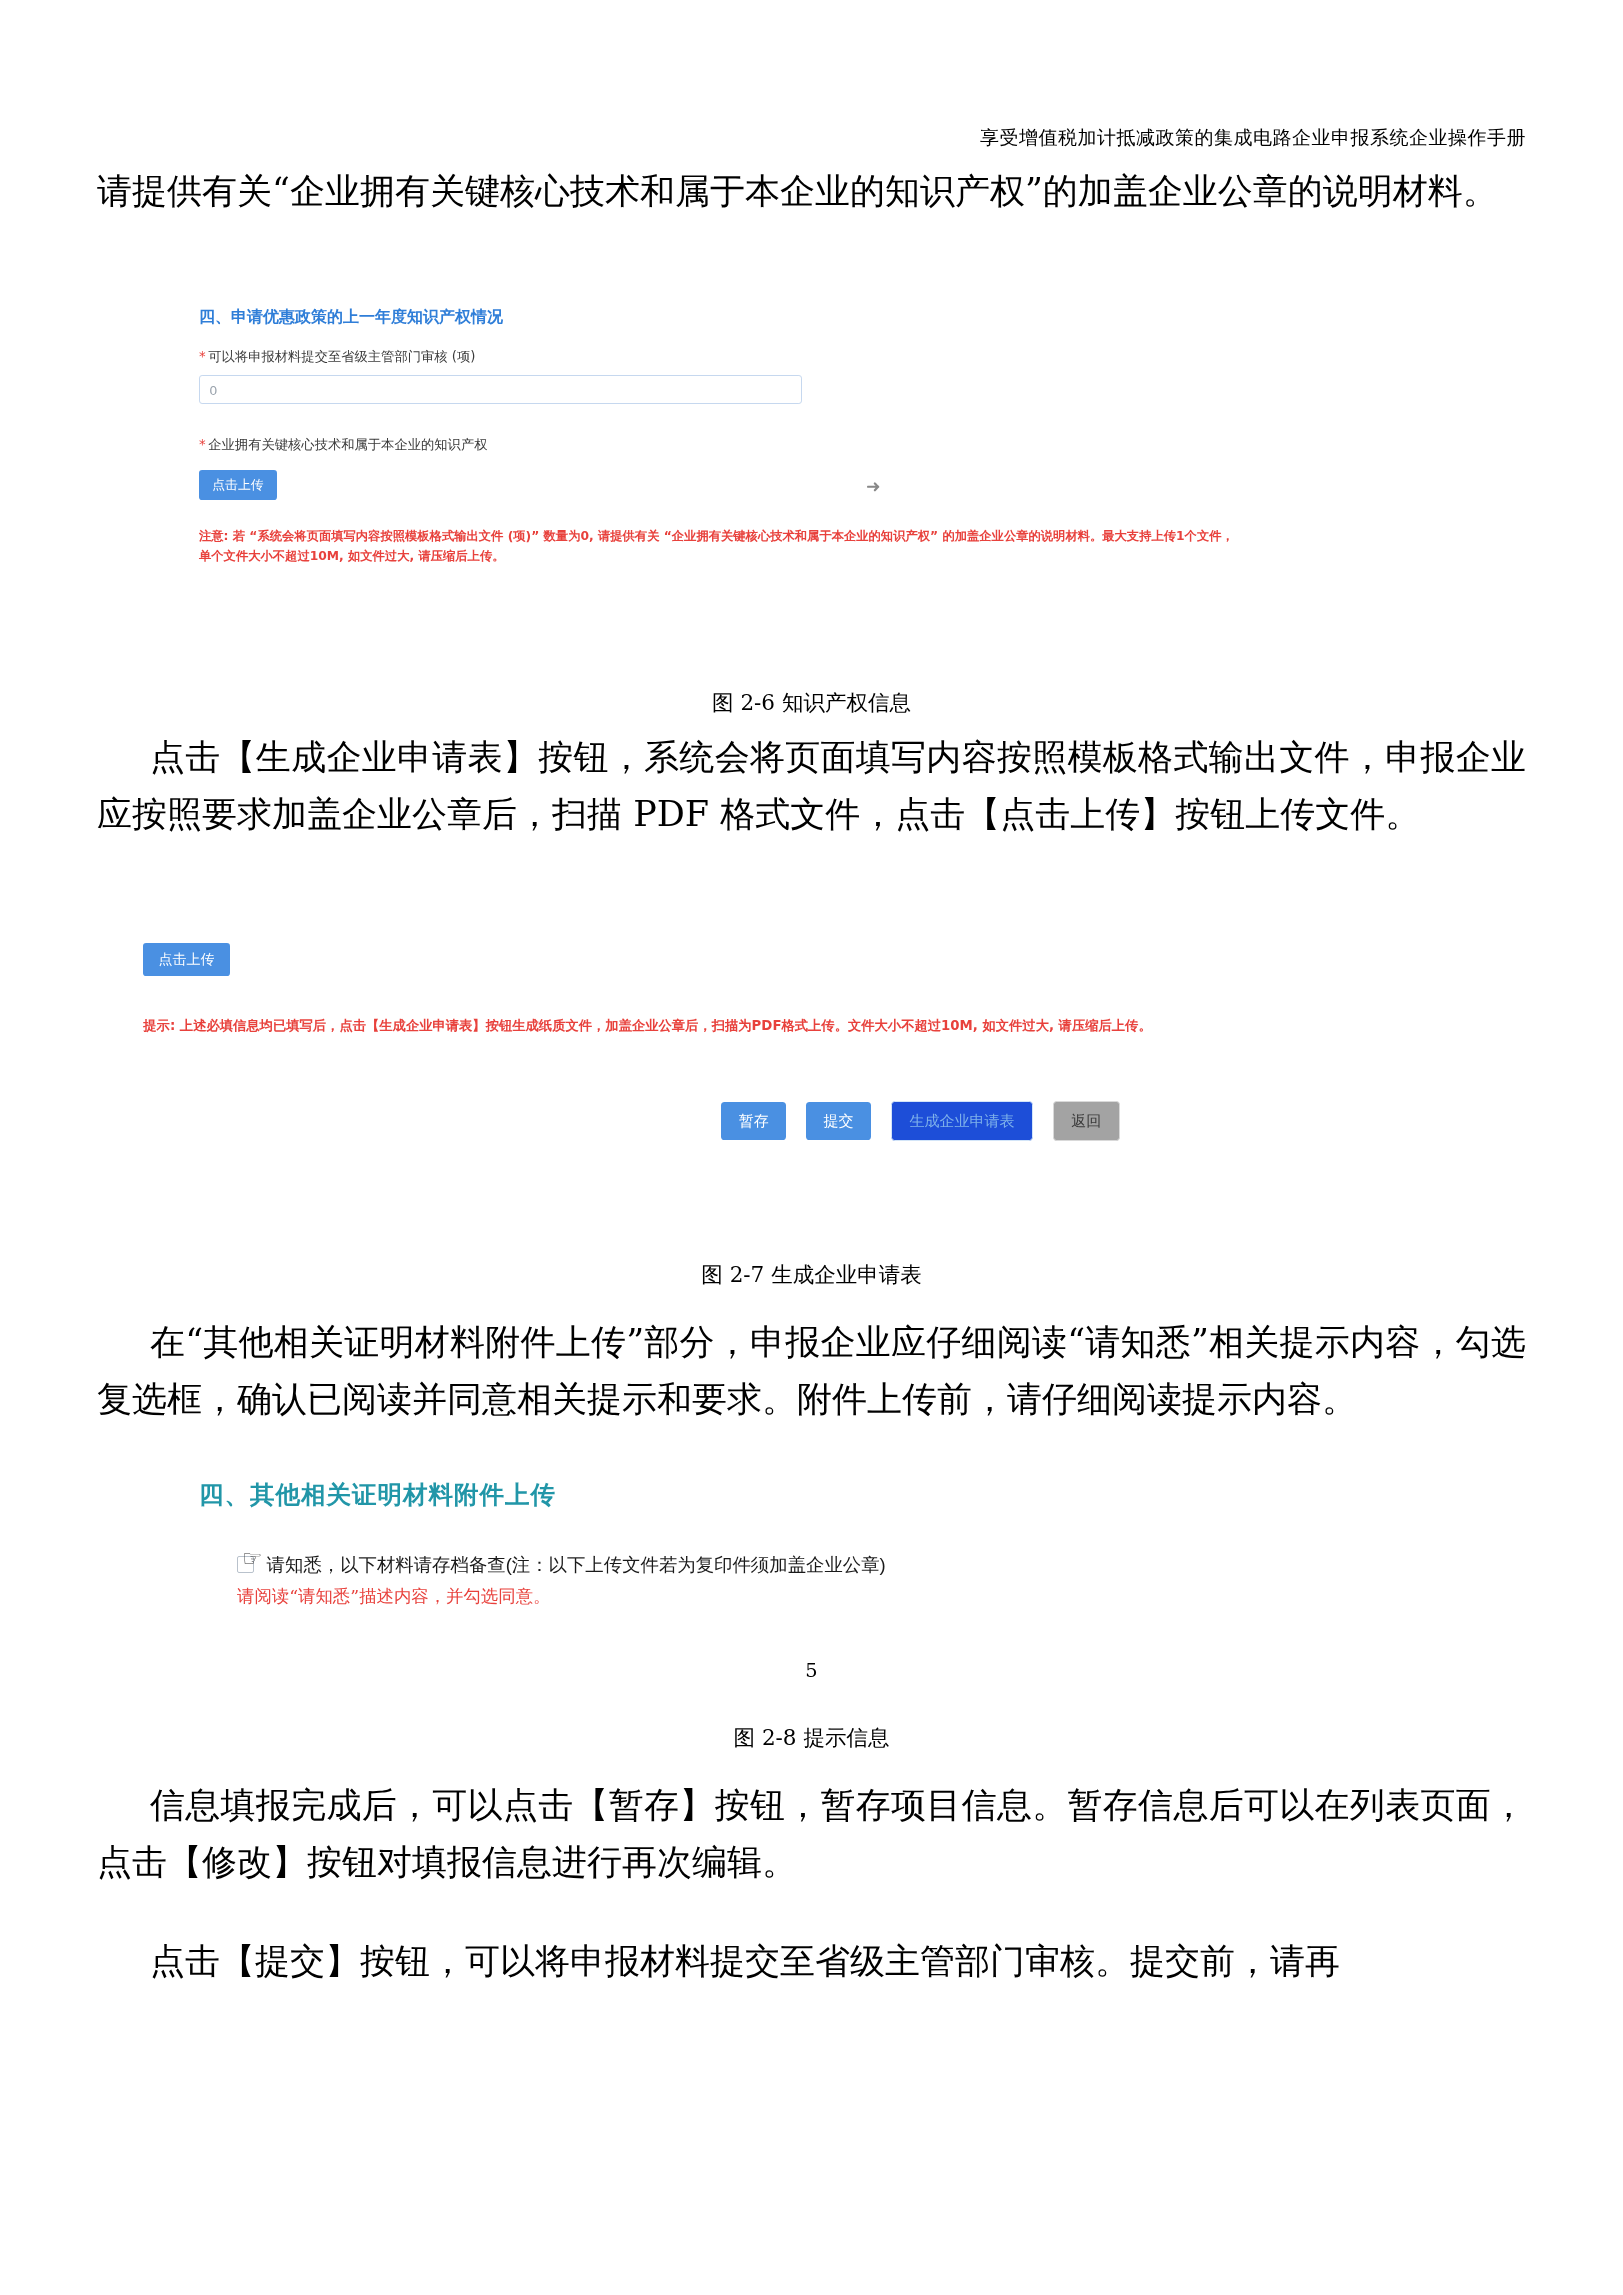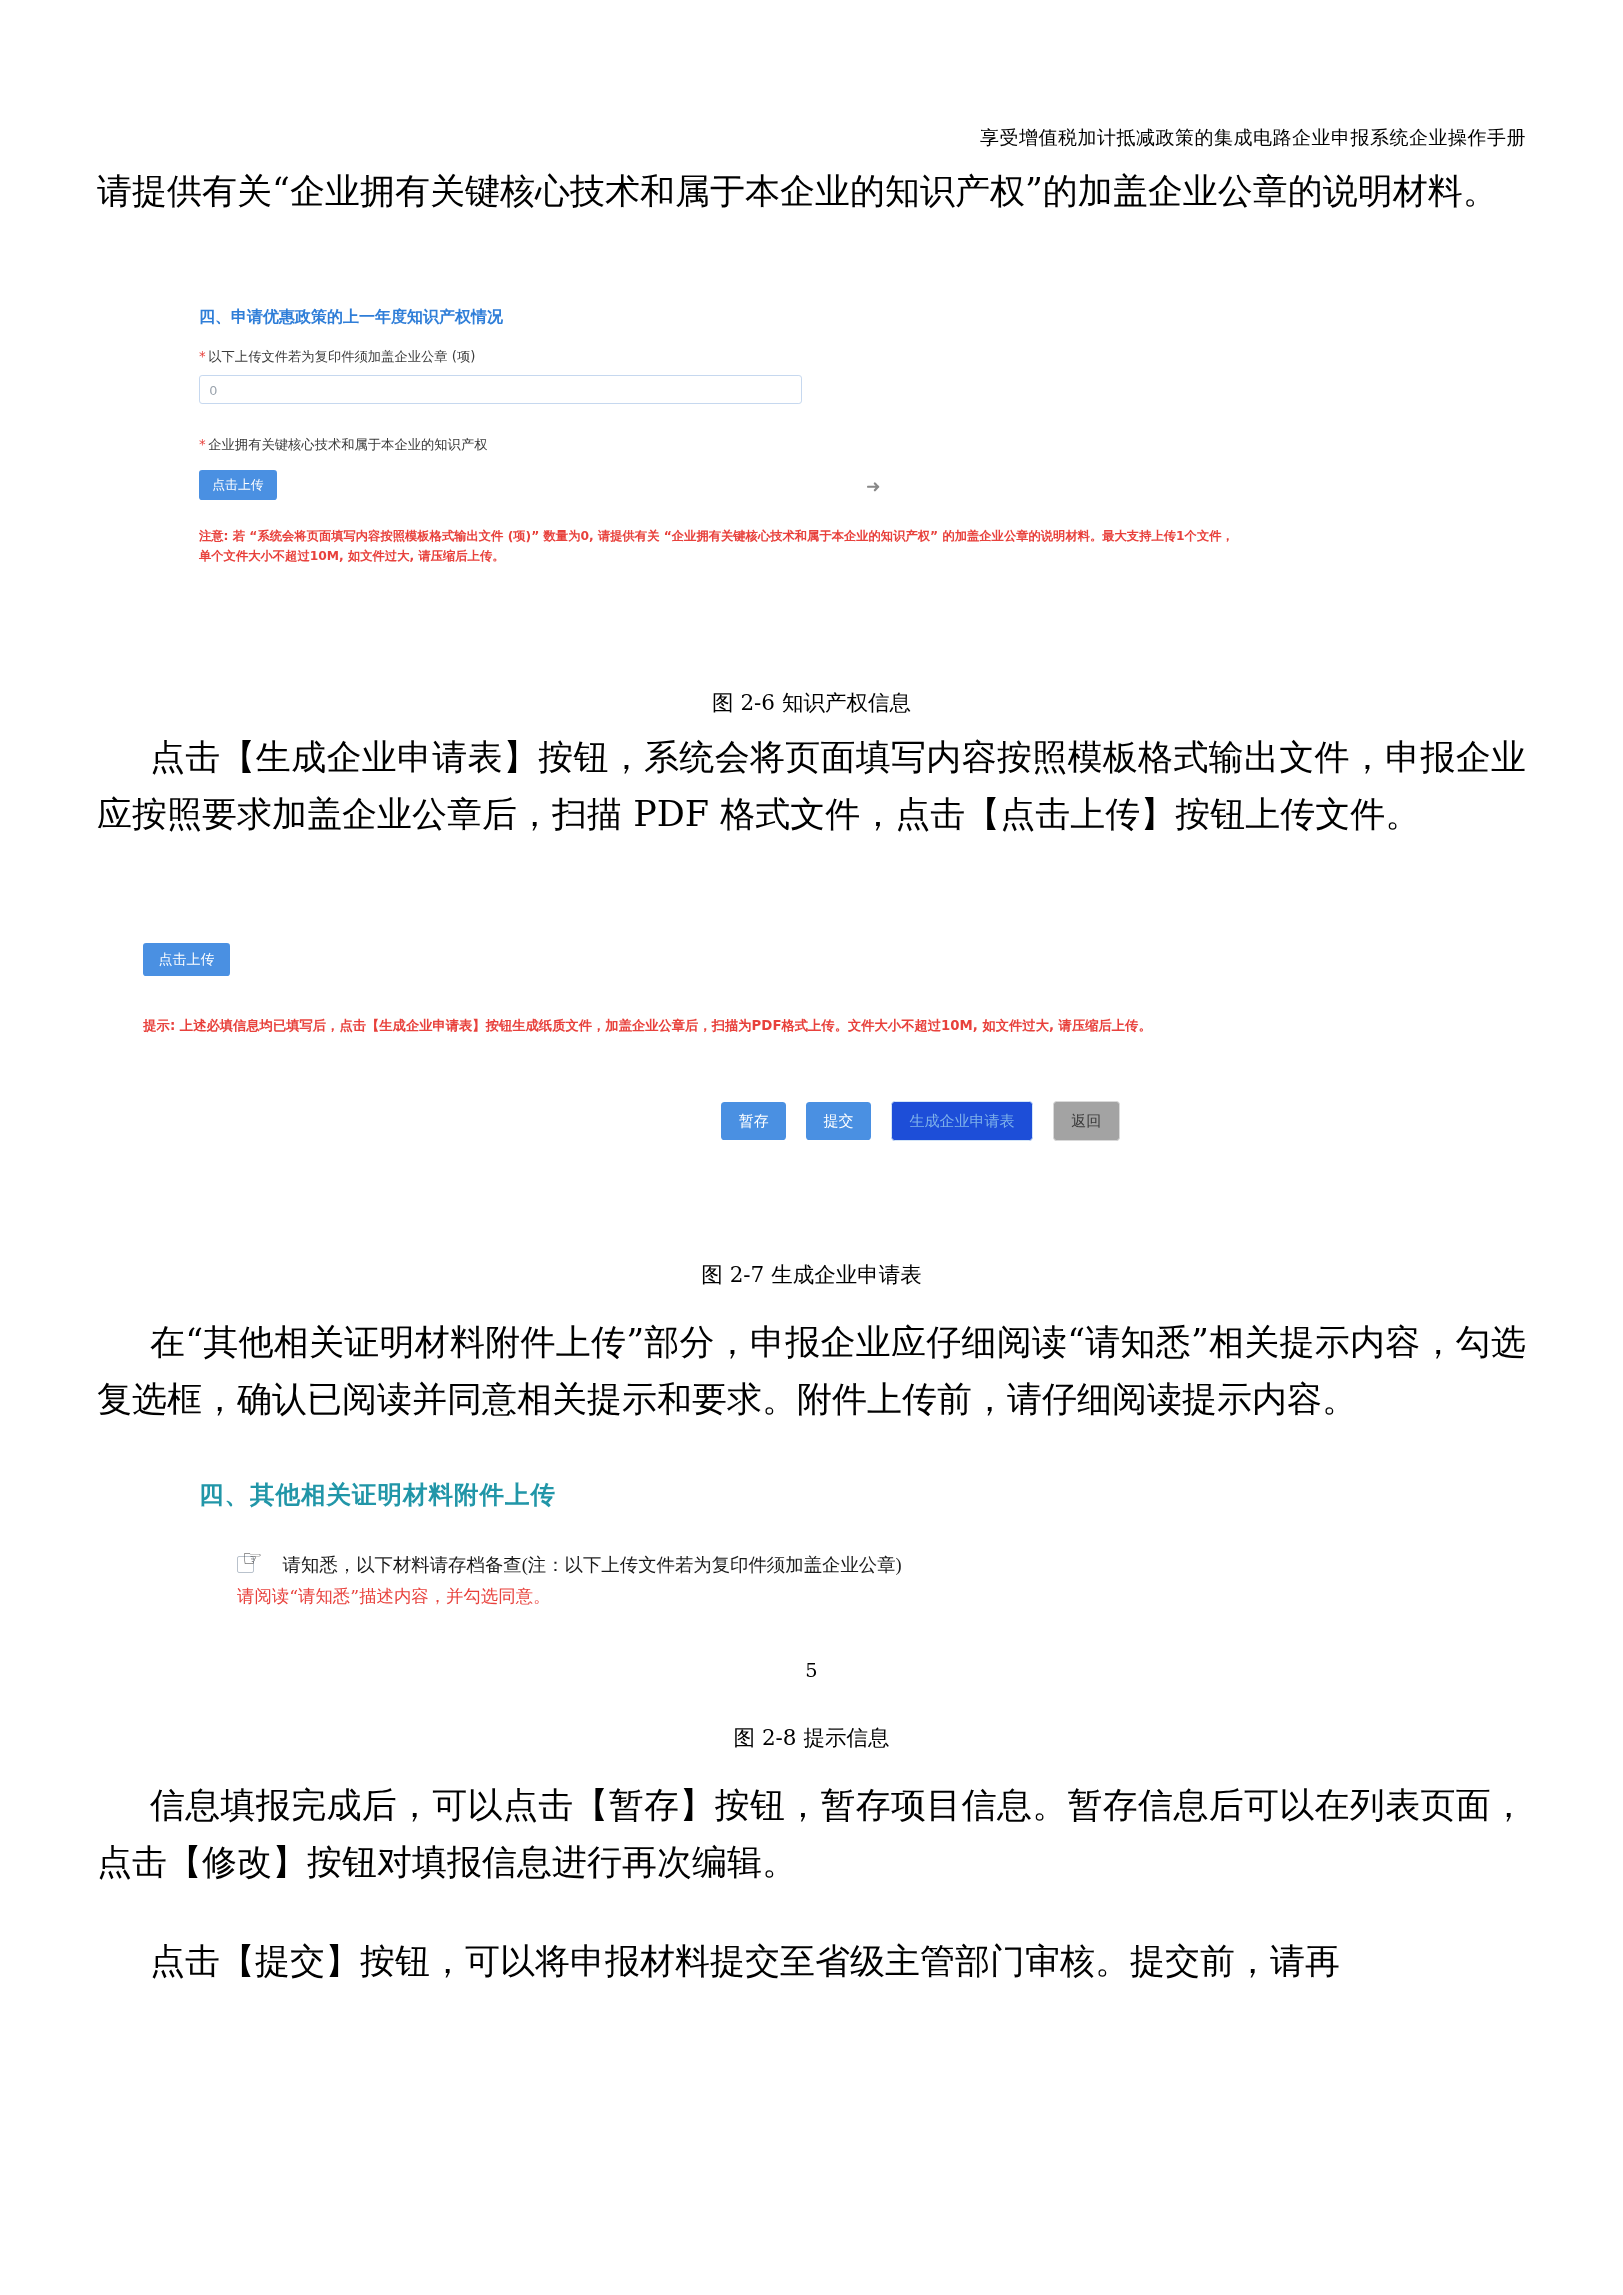--- a/index.html
+++ b/index.html
@@ -193,24 +193,23 @@
   }
   .chk-box {
     width: 15.3px; height: 15.3px;
     border: 1px solid #b9c2cc;
     border-radius: 2px;
     background: #fff;
     margin-right: 12.3px;
     flex: 0 0 auto;
   }
   .chk-label {
-    font-family: Liberation Serif, serif;
+    font-family: Liberation Sans, sans-serif;
     font-size: 18.4px;
     color: #1a1a1a;
-    margin-left: 16px;
   }
   .warn-red {
     color: #e8413c;
     font-family: "DejaVu Serif", serif;
     font-size: 17.4px;
     margin-top: 7.2px;
     margin-left: 38px;
   }
   .hand-cursor {
     position: absolute;
@@ -238,21 +237,21 @@
 <div class="page">
 
   <div class="running-header">享受增值税加计抵减政策的集成电路企业申报系统企业操作手册</div>
 
   <p class="para p1">请提供有关“企业拥有关键核心技术和属于本企业的知识产权”的加盖企业公章的说明材料。</p>
 
   <div class="fig26">
     <div class="sec-title">四、申请优惠政策的上一年度知识产权情况</div>
 
     <div class="fld-label">
-      <span class="req-star">*</span><span>以下上传文件若为复印件须加盖企业公章 (项)</span>
+      <span class="req-star">*</span><span>可以将申报材料提交至省级主管部门审核 (项)</span>
     </div>
     <div class="txt-input">0</div>
 
     <div class="fld-label">
       <span class="req-star">*</span><span>企业拥有关键核心技术和属于本企业的知识产权</span>
     </div>
     <div class="upload-btn">点击上传</div>
 
     <div class="note-red">
       <div>注意: 若 “系统会将页面填写内容按照模板格式输出文件 (项)” 数量为0, 请提供有关 “企业拥有关键核心技术和属于本企业的知识产权” 的加盖企业公章的说明材料。最大支持上传1个文件，</div>

